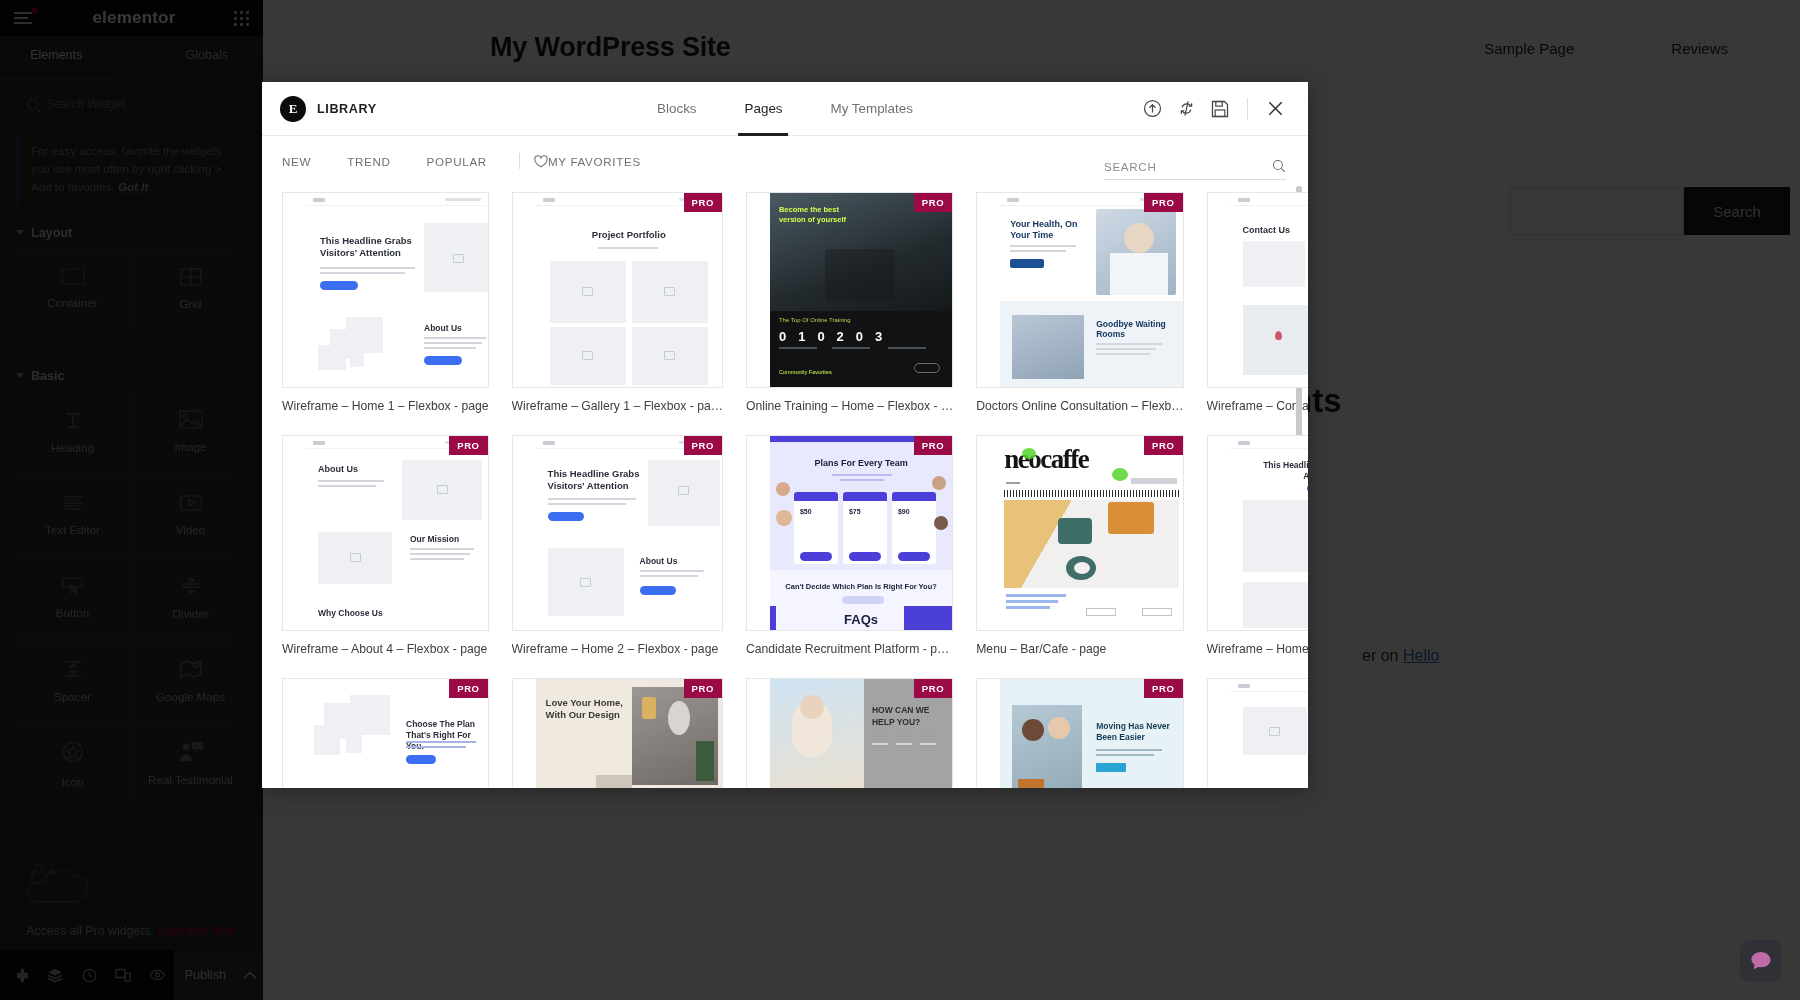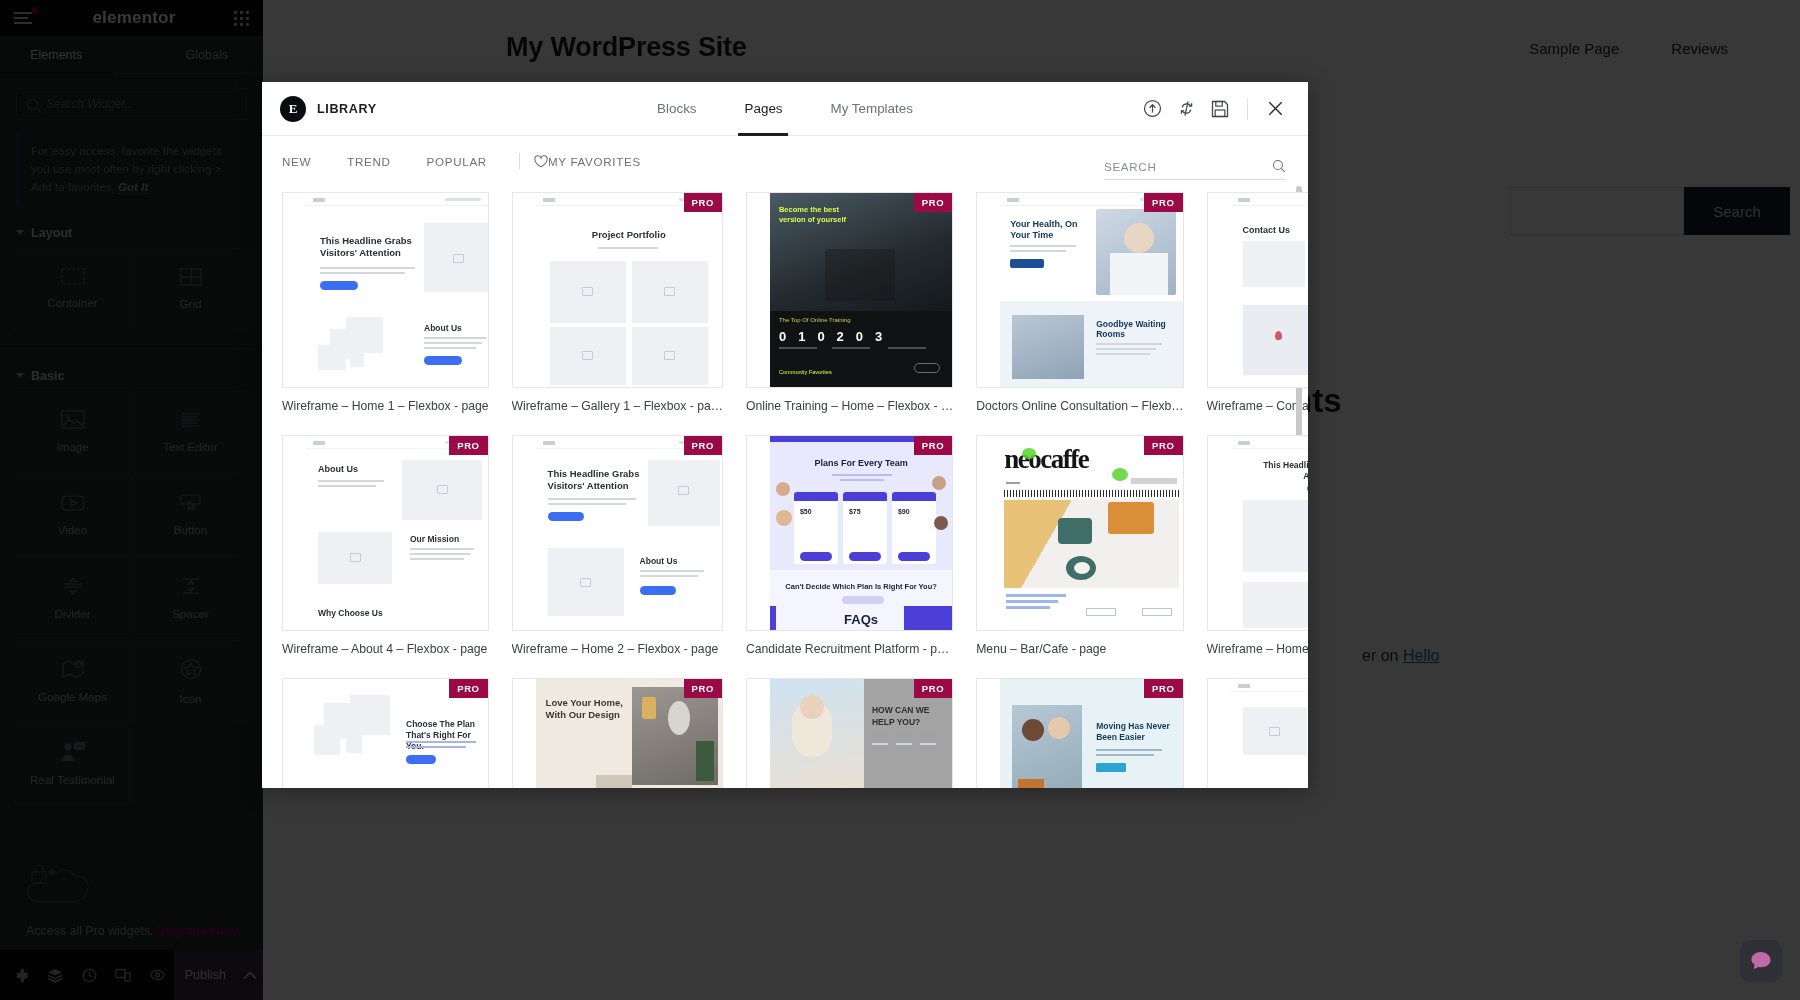--- a/index.html
+++ b/index.html
@@ -15,26 +15,26 @@
 
   .wp-canvas {
     position: absolute; left: 302px; top: 0; right: 0; bottom: 0;
     background: #ffffff;
   }
   .wp-header {
     position: relative; height: 102px;
     display: flex; align-items: center;
   }
   .wp-site-title {
-    position: absolute; left: 204px; top: 32px;
+    position: absolute; left: 188px; top: 32px;
     font-size: 27px; font-weight: 700; color: #1d1d1d;
     letter-spacing: -.2px;
   }
   .wp-nav { position: absolute; right: 72px; top: 40px; display: flex; gap: 52px; }
-  .wp-nav a { font-size: 15px; color: #222; text-decoration: none; }
+  .wp-nav a { font-size: 15px; color: #222; text-decoration: none; margin-left: 45px; }
 
   .wp-body { position: relative; padding: 0 72px; }
   .wp-searchbox {
     position: absolute; left: 1208px; top: 85px;
     width: 280px; height: 48px; display: flex;
   }
   .wp-search-field { flex: 1; border: 1px solid #d8d8d8; background: #fff; }
   .wp-search-btn {
     width: 106px; background: #1a1c20; color: #d8d8d8;
     font-size: 15px; display: flex; align-items: center; justify-content: center;
@@ -302,20 +302,26 @@
         <span>Grid</span>
       </div>
     </div>
     <div class="sect-div"></div>
 
     <div class="sect-title">
       <span class="caret"></span>
       <span>Basic</span>
     </div>
     <div class="wgrid">
+      <div class="wcell">
+        <svg width="22" height="20" viewBox="0 0 22 20">
+            <path d="M4 4h14M11 4v13M7 17h8" fill="none" stroke="#8d9095" stroke-width="1.3"></path>
+          </svg>
+        <span>Heading</span>
+      </div>
       <div class="wcell">
         <svg width="24" height="19" viewBox="0 0 24 19">
             <rect x="1" y="1" width="22" height="17" fill="none" stroke="#8d9095" stroke-width="1.2"></rect>
             <circle cx="6" cy="6" r="1.6" fill="none" stroke="#8d9095" stroke-width="1.1"></circle>
             <path d="M2 16l6-7 5 5 3-3 6 5" fill="none" stroke="#8d9095" stroke-width="1.2"></path>
           </svg>
         <span>Image</span>
       </div>
       <div class="wcell">
         <svg width="24" height="18" viewBox="0 0 24 18">

